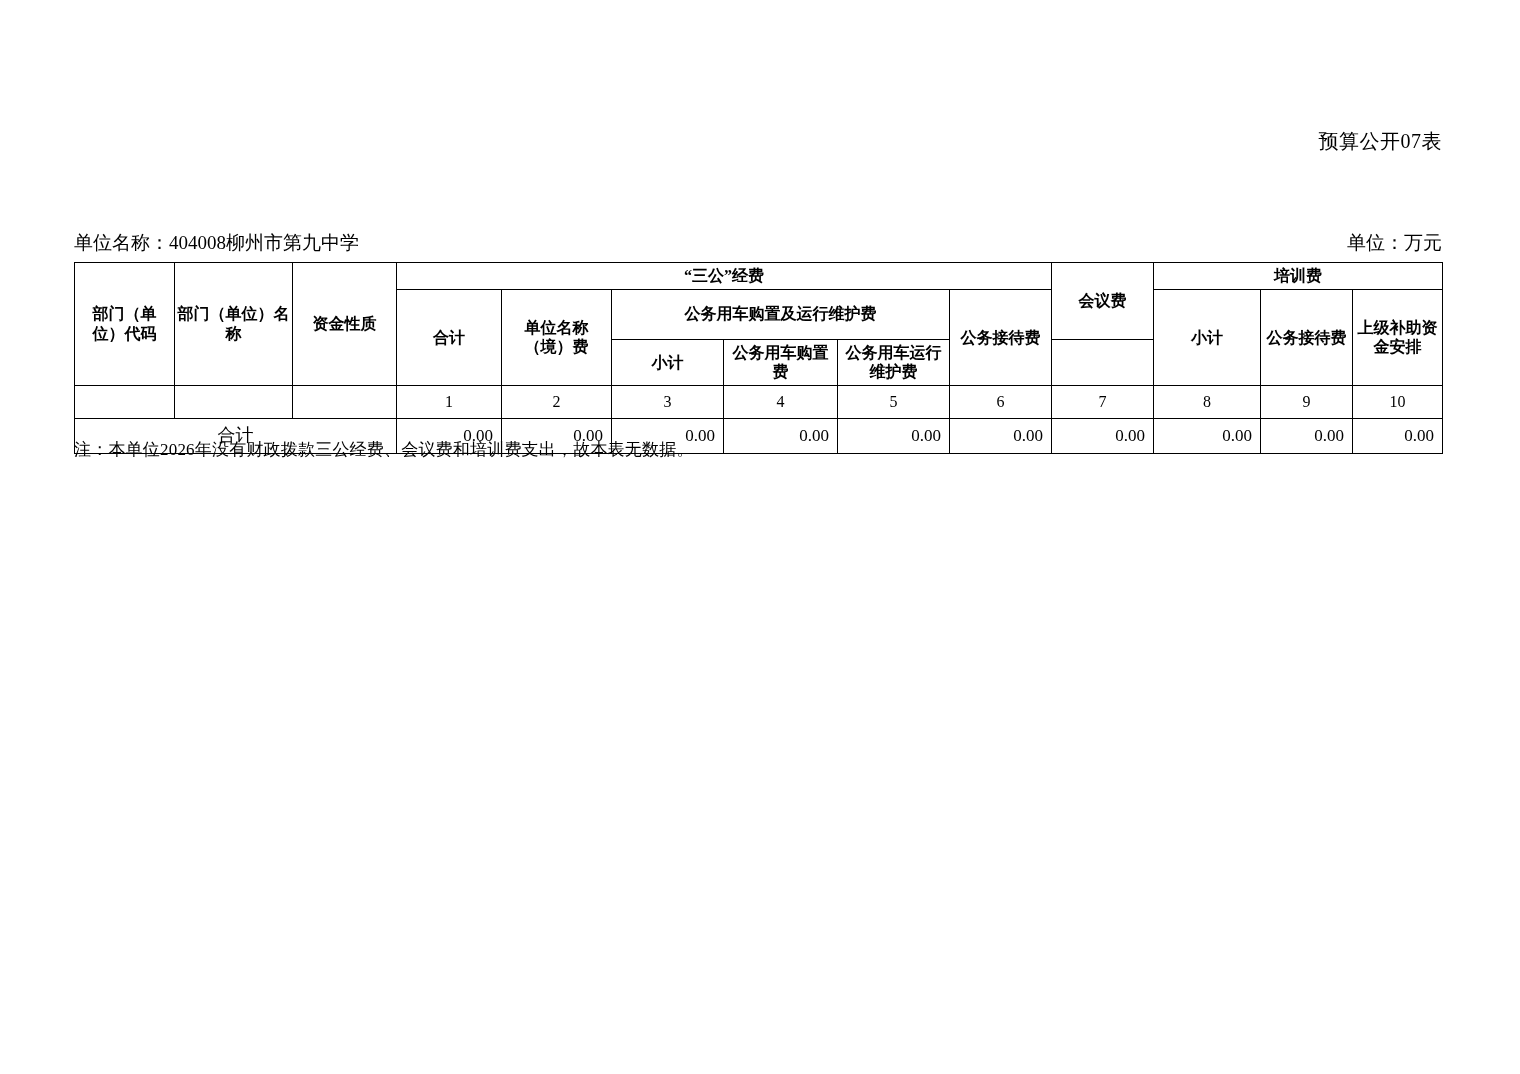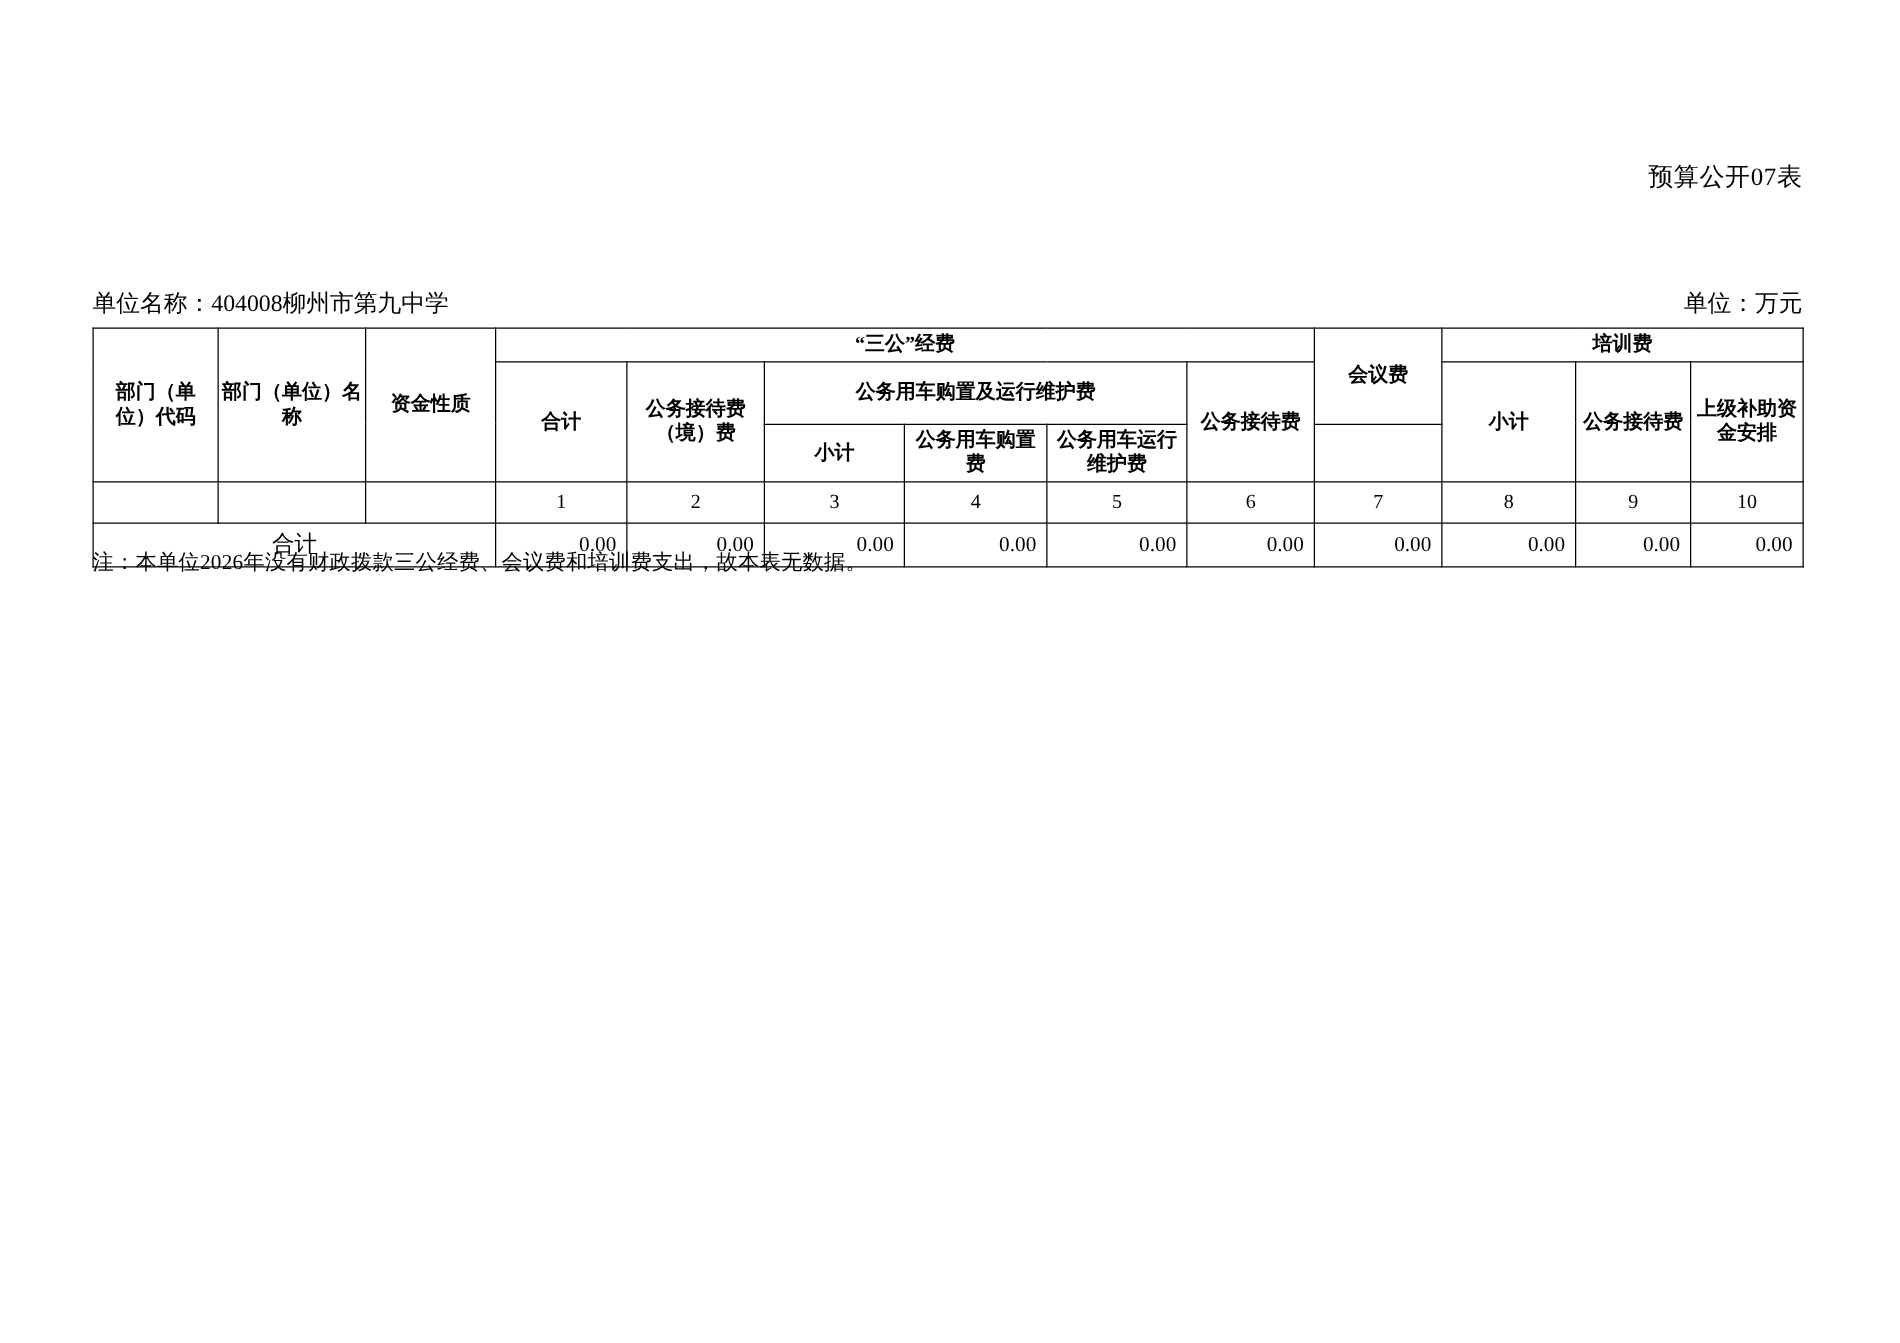--- a/index.html
+++ b/index.html
@@ -151,21 +151,21 @@
       <tr>
         <th rowspan="3" class="tall">部门（单位）代码</th>
         <th rowspan="3" class="tall">部门（单位）名称</th>
         <th rowspan="3" class="tall">资金性质</th>
         <th colspan="6">“三公”经费</th>
         <th rowspan="2">会议费</th>
         <th colspan="3">培训费</th>
       </tr>
       <tr>
         <th rowspan="2">合计</th>
-        <th rowspan="2">公务接待费（境）费</th>
+        <th rowspan="2">单位名称（境）费</th>
         <th colspan="3">公务用车购置及运行维护费</th>
         <th rowspan="2">公务接待费</th>
         <th rowspan="2">小计</th>
         <th rowspan="2">公务接待费</th>
         <th rowspan="2">上级补助资金安排</th>
       </tr>
       <tr>
         <th>小计</th>
         <th>公务用车购置费</th>
         <th>公务用车运行维护费</th>

